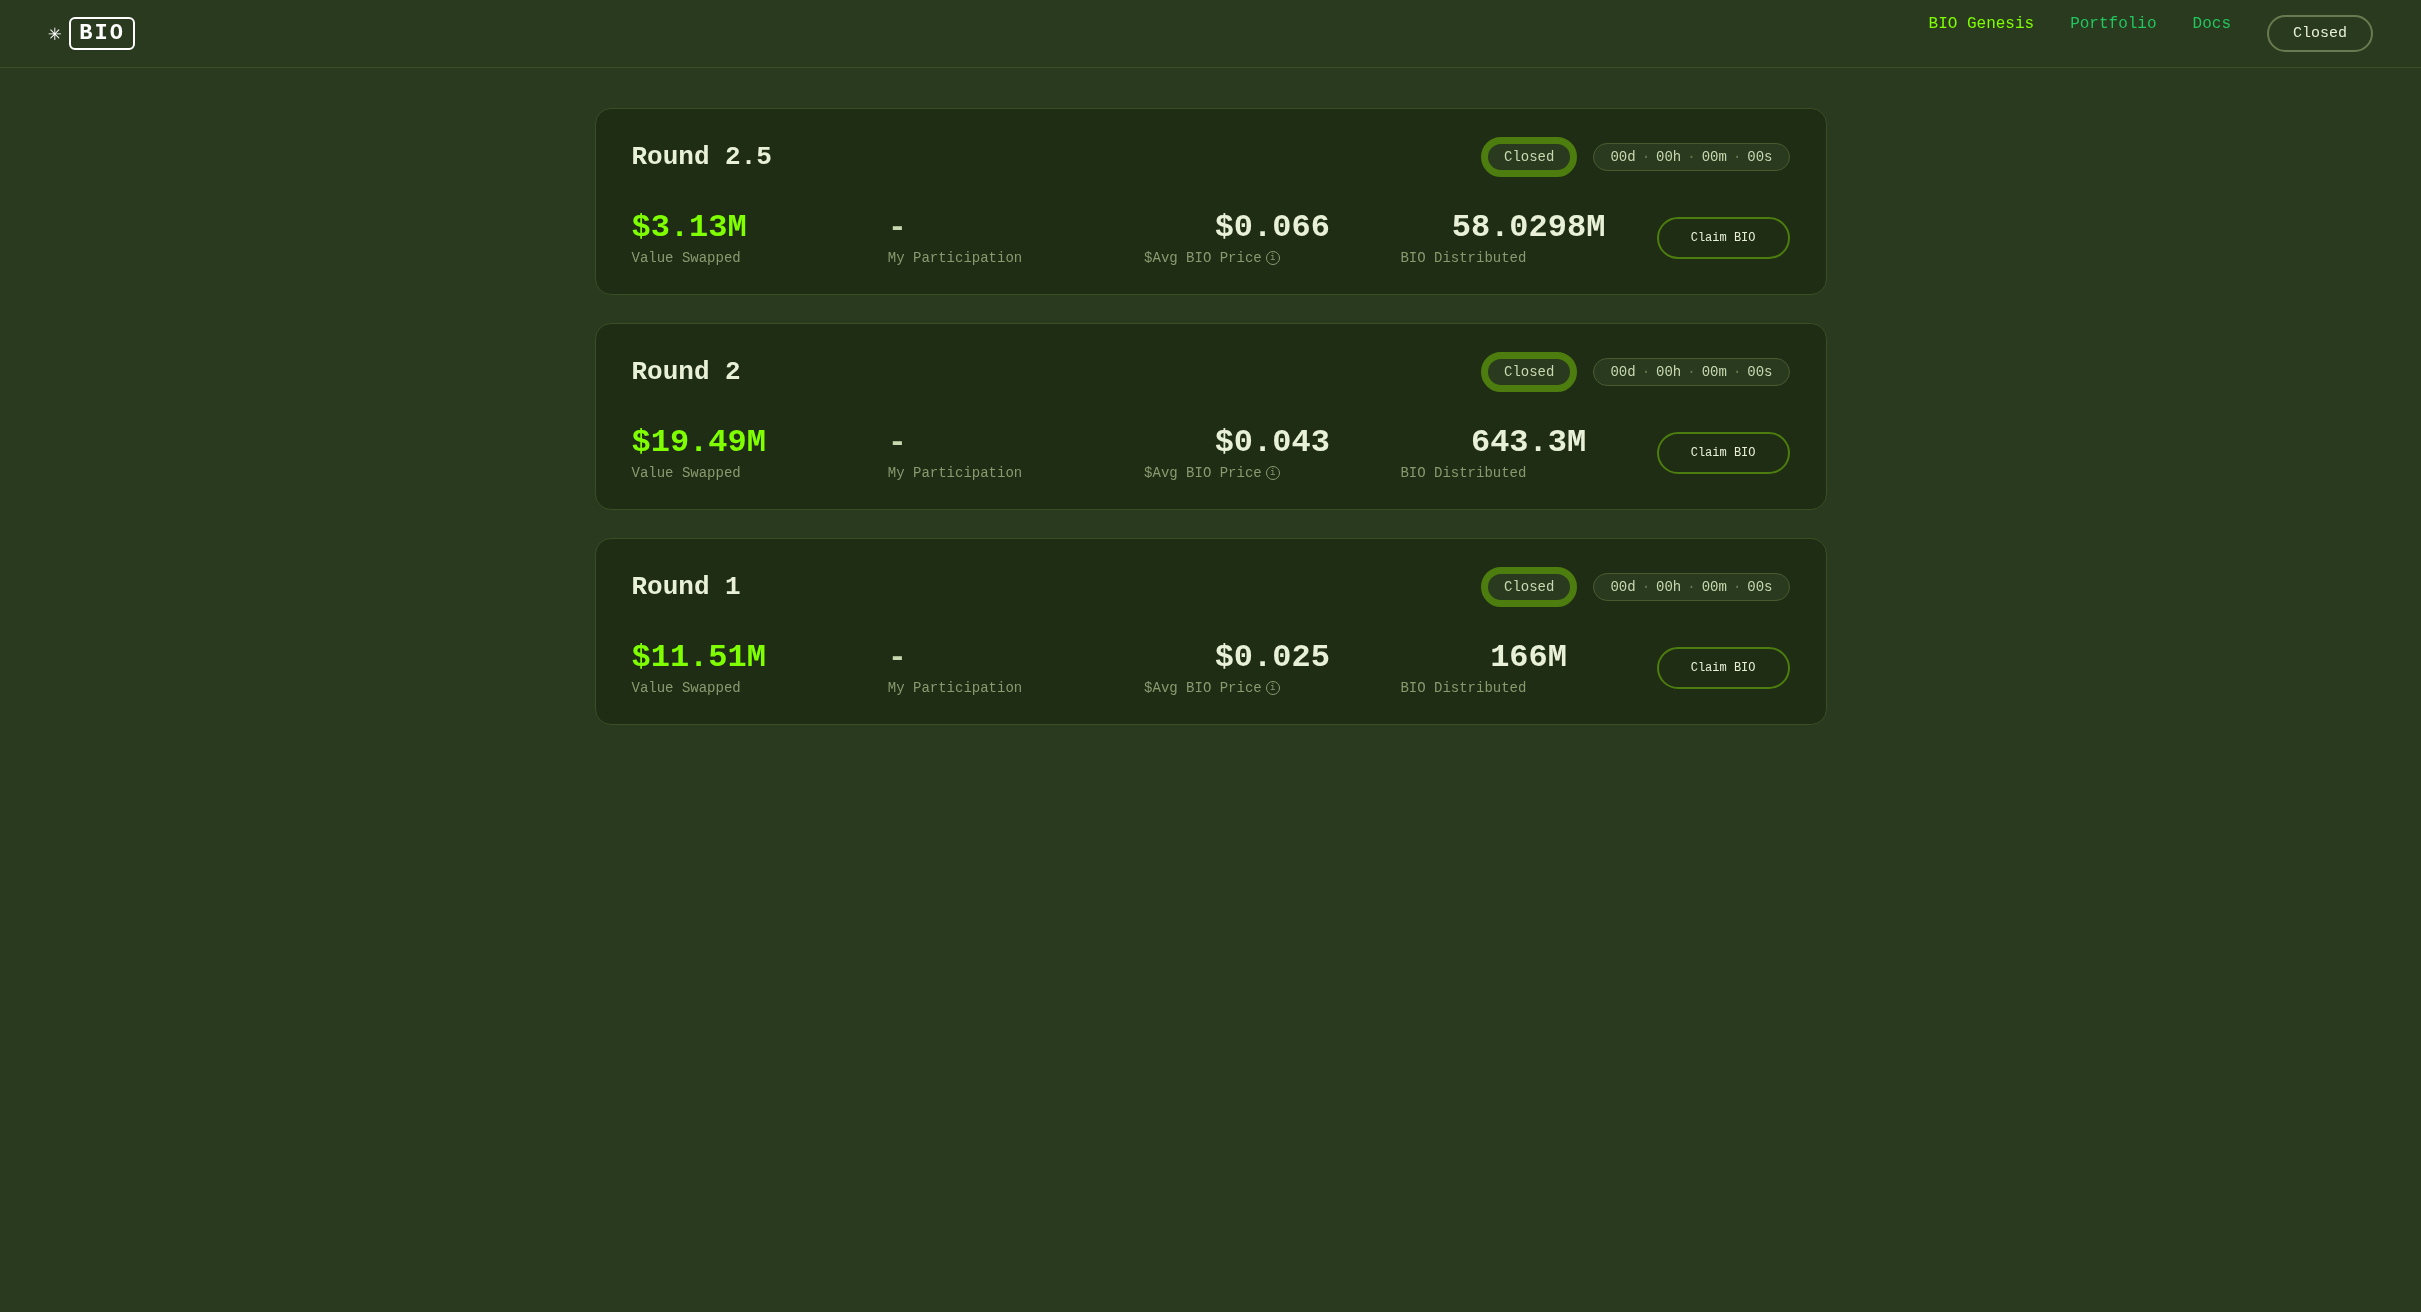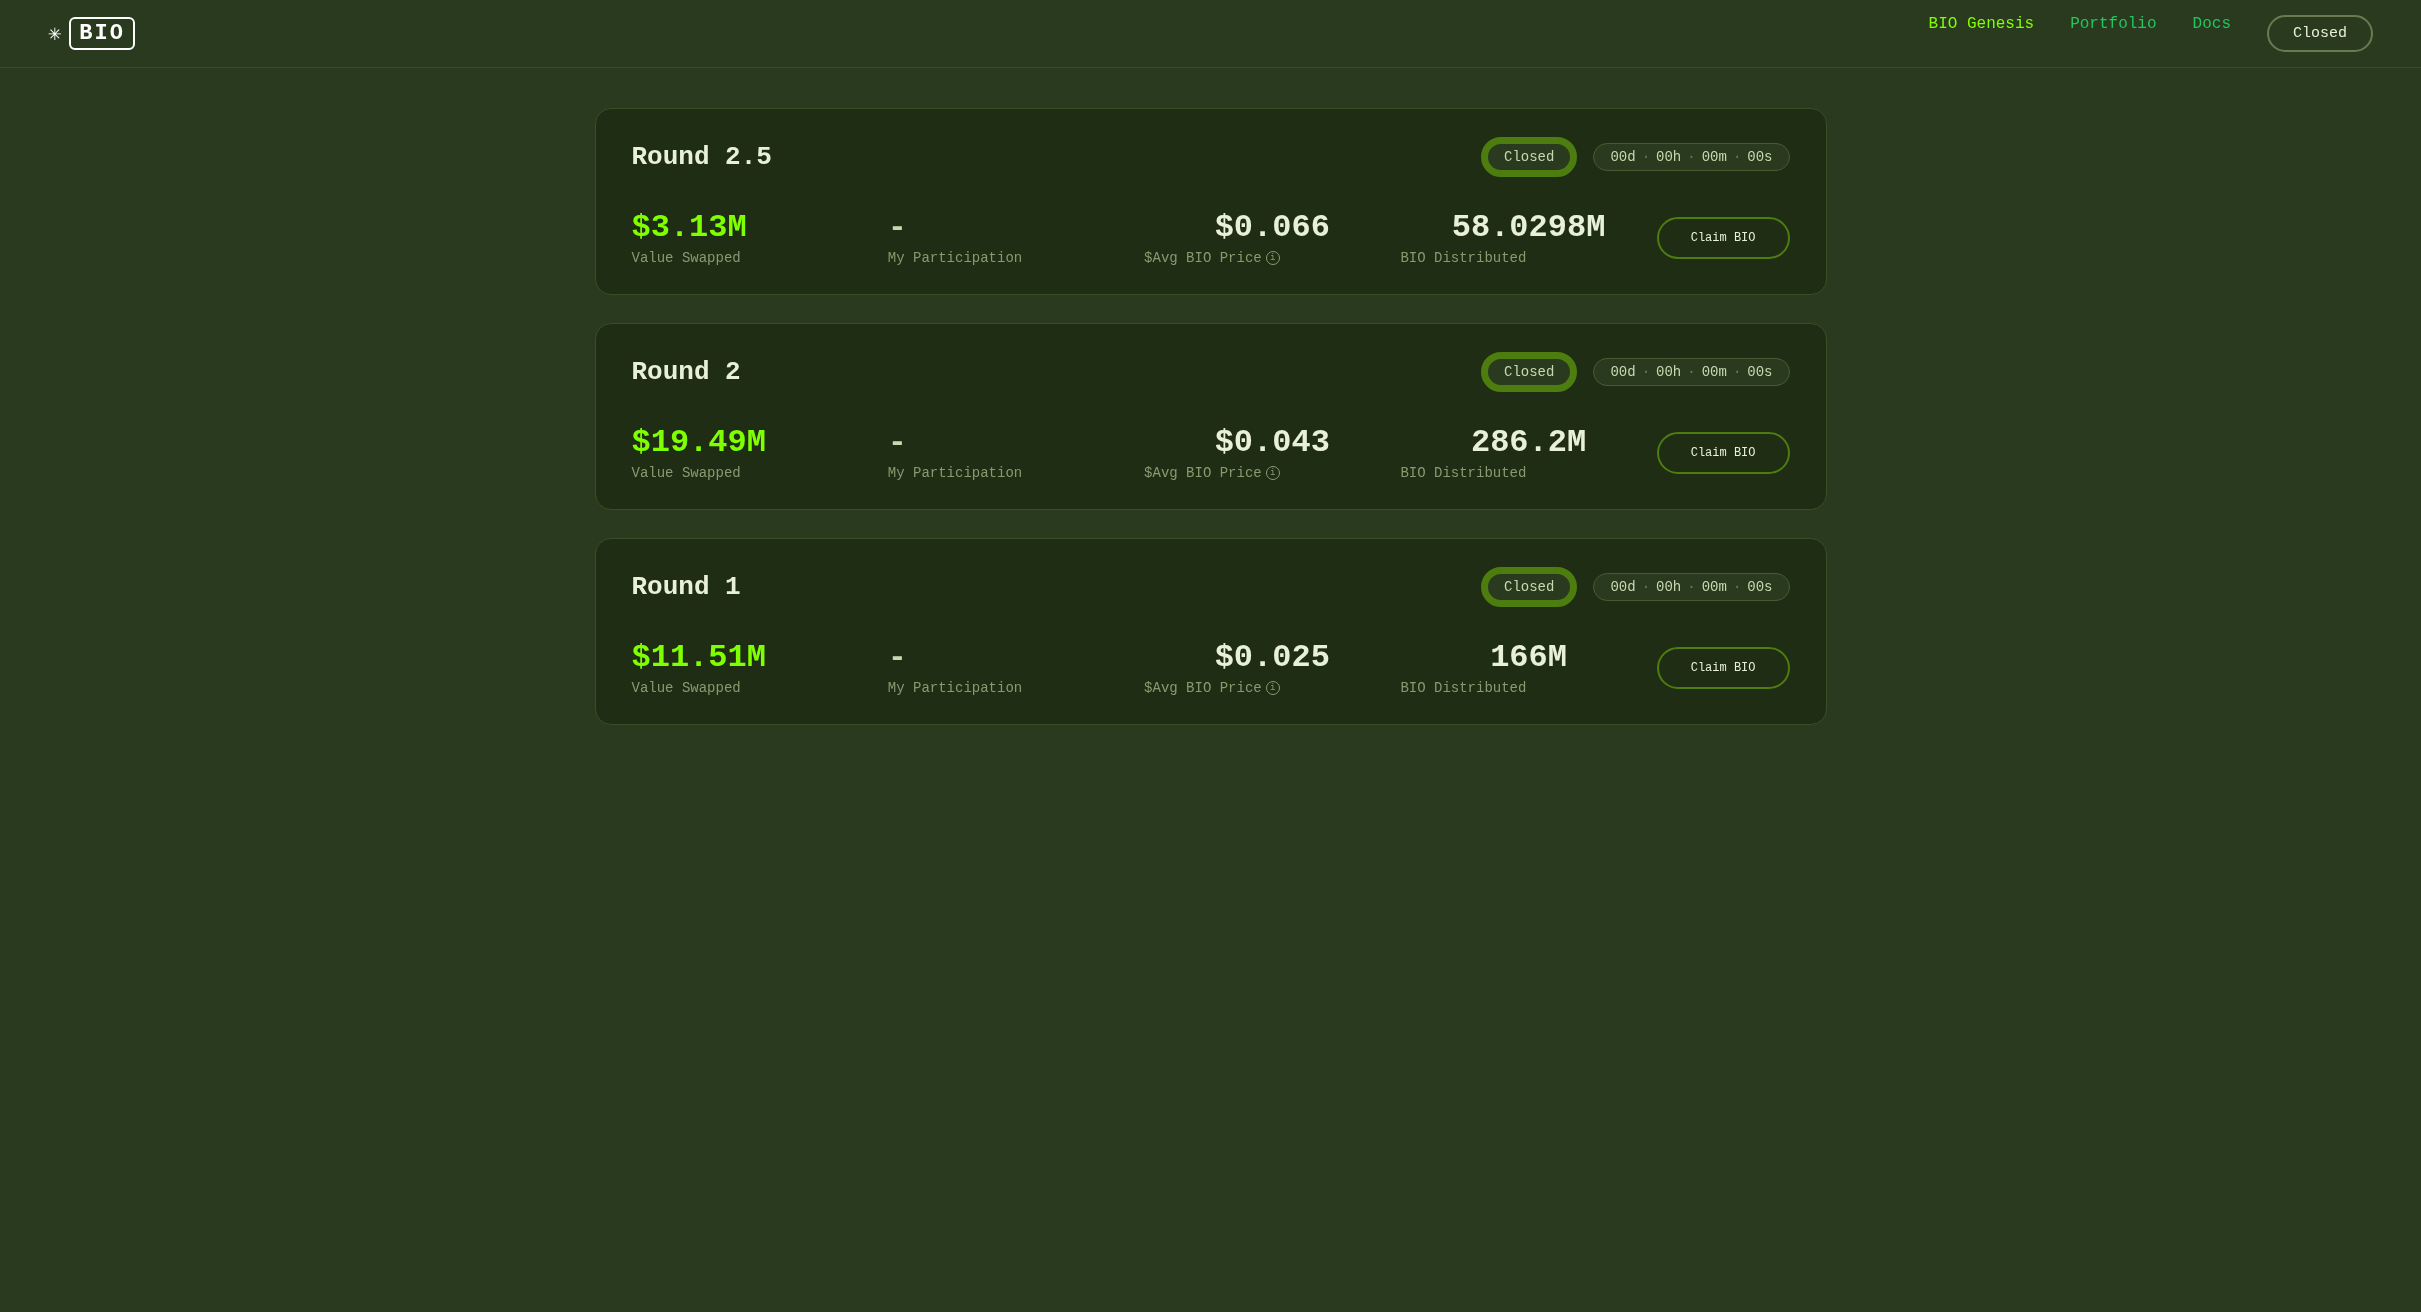--- a/index.html
+++ b/index.html
@@ -276,21 +276,21 @@
         </div>
         <div class="stat-item">
           <div class="stat-value dash">-</div>
           <div class="stat-label">My Participation</div>
         </div>
         <div class="stat-item">
           <div class="stat-value white">$0.043</div>
           <div class="stat-label">$Avg BIO Price<span class="info-icon">i</span></div>
         </div>
         <div class="stat-item">
-          <div class="stat-value white">286.2M</div>
+          <div class="stat-value white">643.3M</div>
           <div class="stat-label">BIO Distributed</div>
         </div>
         <button class="claim-btn">Claim BIO</button>
       </div>
     </div>
     <div class="round-card">
       <div class="card-header">
         <div class="round-title">Round 1</div>
         <div class="header-right">
           <span class="closed-badge">Closed</span>

